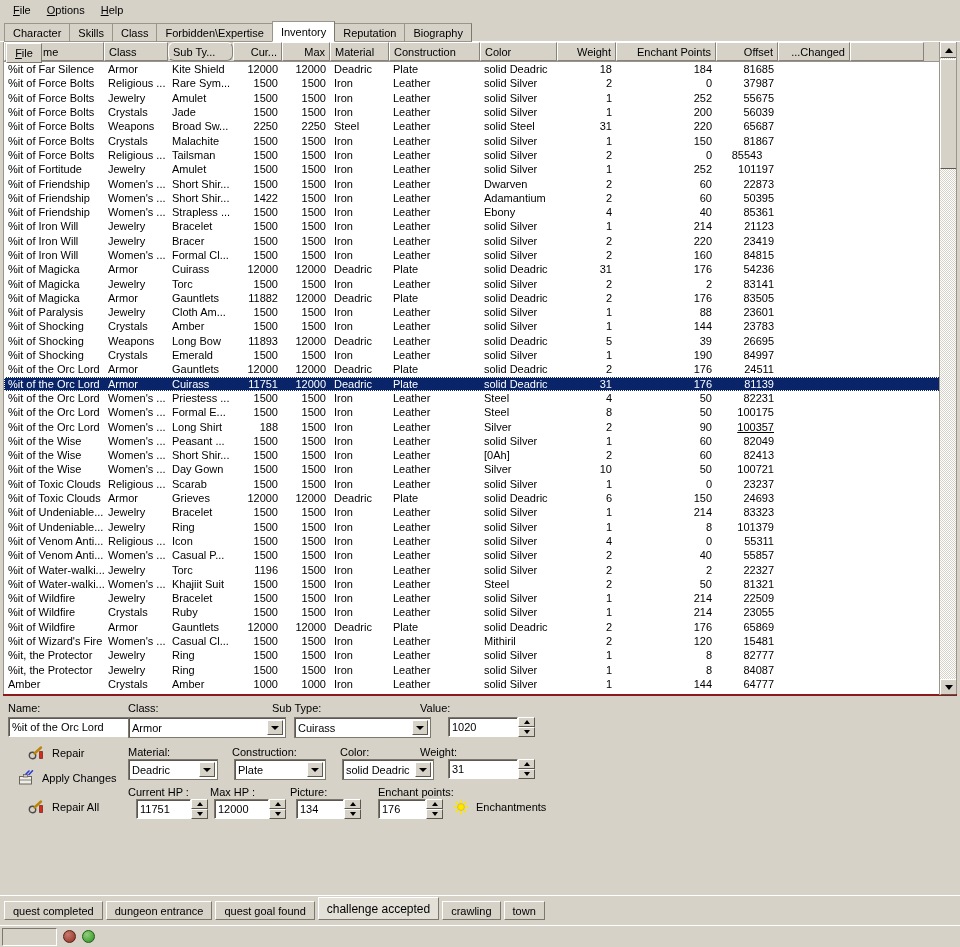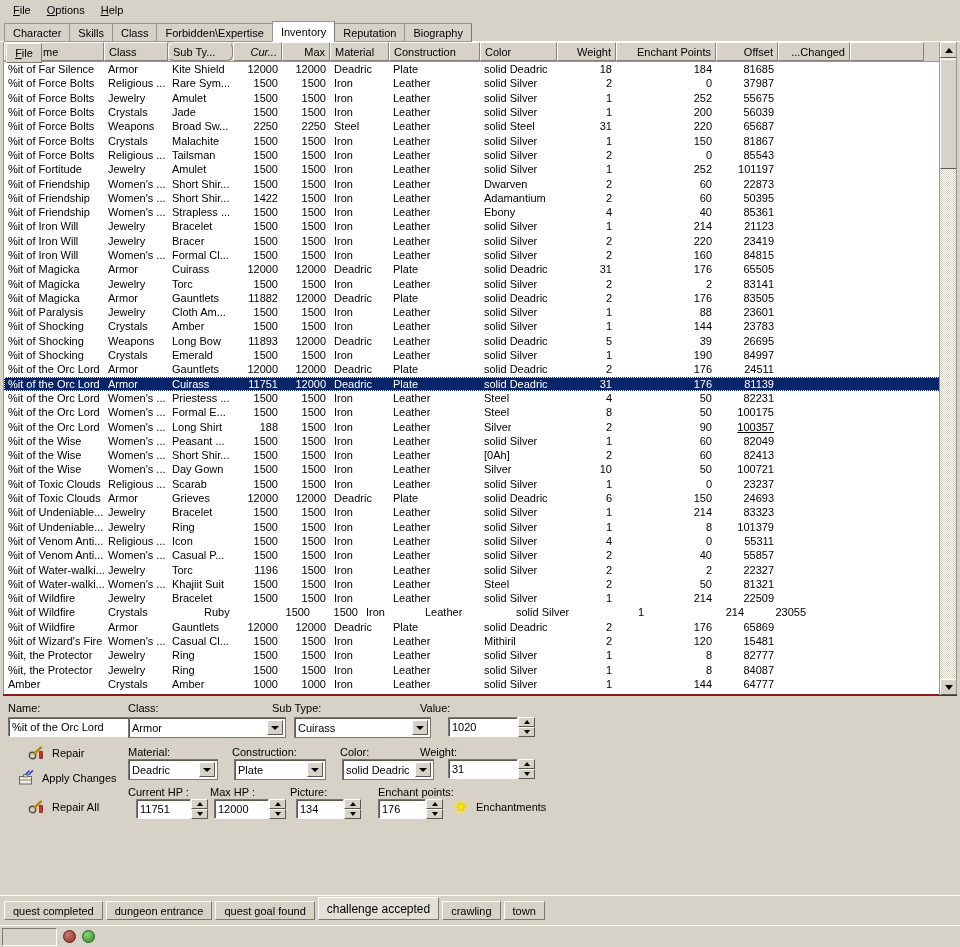--- a/index.html
+++ b/index.html
@@ -415,21 +415,21 @@
 
     <div class="file-btn">
         <u>F</u>
         <span>ile</span>
       </div>
 
     <div class="grid-headrow" id="headrow">
         <div class="hcell" style="width: 100px; flex: 0 0 100px; padding-left: 38px;">me</div>
         <div class="hcell" style="width: 64px; flex: 0 0 64px;">Class</div>
         <div class="hcell" style="width: 65px; flex: 0 0 65px; border-radius: 6px;">Sub Ty...</div>
-        <div class="hcell right" style="width: 49px; flex: 0 0 49px; font-style: italic;">Cur...</div>
+        <div class="hcell right" style="width: 49px; flex: 0 0 49px;">Cur...</div>
         <div class="hcell right" style="width: 48px; flex: 0 0 48px;">Max</div>
         <div class="hcell" style="width: 59px; flex: 0 0 59px;">Material</div>
         <div class="hcell" style="width: 91px; flex: 0 0 91px;">Construction</div>
         <div class="hcell" style="width: 77px; flex: 0 0 77px;">Color</div>
         <div class="hcell right" style="width: 59px; flex: 0 0 59px;">Weight</div>
         <div class="hcell right" style="width: 100px; flex: 0 0 100px;">Enchant Points</div>
         <div class="hcell right" style="width: 62px; flex: 0 0 62px;">Offset</div>
         <div class="hcell right" style="width: 72px; flex: 0 0 72px;">...Changed</div>
         <div class="hcell" style="width: 74px; flex: 0 0 74px;"></div>
       </div>
@@ -529,21 +529,21 @@
           <div class="cell" style="width: 100px; flex: 0 0 100px;">%it of Force Bolts</div>
           <div class="cell" style="width: 64px; flex: 0 0 64px;">Religious ...</div>
           <div class="cell" style="width: 65px; flex: 0 0 65px;">Tailsman</div>
           <div class="cell right" style="width: 49px; flex: 0 0 49px;">1500</div>
           <div class="cell right" style="width: 48px; flex: 0 0 48px;">1500</div>
           <div class="cell" style="width: 59px; flex: 0 0 59px;">Iron</div>
           <div class="cell" style="width: 91px; flex: 0 0 91px;">Leather</div>
           <div class="cell" style="width: 77px; flex: 0 0 77px;">solid Silver</div>
           <div class="cell right" style="width: 59px; flex: 0 0 59px;">2</div>
           <div class="cell right" style="width: 100px; flex: 0 0 100px;">0</div>
-          <div class="cell right" style="width: 62px; flex: 0 0 62px;">85543</div>
+          <div class="cell right" style="width: 62px; flex: 0 0 62px; text-align: center;">85543</div>
           <div class="cell right" style="width: 72px; flex: 0 0 72px;"></div>
           <div class="cell" style="width: 74px; flex: 0 0 74px;"></div>
         </div>
         <div class="grid-row">
           <div class="cell" style="width: 100px; flex: 0 0 100px;">%it of Fortitude</div>
           <div class="cell" style="width: 64px; flex: 0 0 64px;">Jewelry</div>
           <div class="cell" style="width: 65px; flex: 0 0 65px;">Amulet</div>
           <div class="cell right" style="width: 49px; flex: 0 0 49px;">1500</div>
           <div class="cell right" style="width: 48px; flex: 0 0 48px;">1500</div>
           <div class="cell" style="width: 59px; flex: 0 0 59px;">Iron</div>
@@ -649,21 +649,21 @@
           <div class="cell" style="width: 100px; flex: 0 0 100px;">%it of Magicka</div>
           <div class="cell" style="width: 64px; flex: 0 0 64px;">Armor</div>
           <div class="cell" style="width: 65px; flex: 0 0 65px;">Cuirass</div>
           <div class="cell right" style="width: 49px; flex: 0 0 49px;">12000</div>
           <div class="cell right" style="width: 48px; flex: 0 0 48px;">12000</div>
           <div class="cell" style="width: 59px; flex: 0 0 59px;">Deadric</div>
           <div class="cell" style="width: 91px; flex: 0 0 91px;">Plate</div>
           <div class="cell" style="width: 77px; flex: 0 0 77px;">solid Deadric</div>
           <div class="cell right" style="width: 59px; flex: 0 0 59px;">31</div>
           <div class="cell right" style="width: 100px; flex: 0 0 100px;">176</div>
-          <div class="cell right" style="width: 62px; flex: 0 0 62px;">65505</div>
+          <div class="cell right" style="width: 62px; flex: 0 0 62px;">54236</div>
           <div class="cell right" style="width: 72px; flex: 0 0 72px;"></div>
           <div class="cell" style="width: 74px; flex: 0 0 74px;"></div>
         </div>
         <div class="grid-row">
           <div class="cell" style="width: 100px; flex: 0 0 100px;">%it of Magicka</div>
           <div class="cell" style="width: 64px; flex: 0 0 64px;">Jewelry</div>
           <div class="cell" style="width: 65px; flex: 0 0 65px;">Torc</div>
           <div class="cell right" style="width: 49px; flex: 0 0 49px;">1500</div>
           <div class="cell right" style="width: 48px; flex: 0 0 48px;">1500</div>
           <div class="cell" style="width: 59px; flex: 0 0 59px;">Iron</div>
@@ -1001,21 +1001,21 @@
           <div class="cell" style="width: 77px; flex: 0 0 77px;">solid Silver</div>
           <div class="cell right" style="width: 59px; flex: 0 0 59px;">1</div>
           <div class="cell right" style="width: 100px; flex: 0 0 100px;">214</div>
           <div class="cell right" style="width: 62px; flex: 0 0 62px;">22509</div>
           <div class="cell right" style="width: 72px; flex: 0 0 72px;"></div>
           <div class="cell" style="width: 74px; flex: 0 0 74px;"></div>
         </div>
         <div class="grid-row">
           <div class="cell" style="width: 100px; flex: 0 0 100px;">%it of Wildfire</div>
           <div class="cell" style="width: 64px; flex: 0 0 64px;">Crystals</div>
-          <div class="cell" style="width: 65px; flex: 0 0 65px; margin-left: 32px;">Ruby</div>
+          <div class="cell" style="width: 65px; flex: 0 0 65px;">Ruby</div>
           <div class="cell right" style="width: 49px; flex: 0 0 49px;">1500</div>
           <div class="cell right" style="width: 48px; flex: 0 0 48px;">1500</div>
           <div class="cell" style="width: 59px; flex: 0 0 59px;">Iron</div>
           <div class="cell" style="width: 91px; flex: 0 0 91px;">Leather</div>
           <div class="cell" style="width: 77px; flex: 0 0 77px;">solid Silver</div>
           <div class="cell right" style="width: 59px; flex: 0 0 59px;">1</div>
           <div class="cell right" style="width: 100px; flex: 0 0 100px;">214</div>
           <div class="cell right" style="width: 62px; flex: 0 0 62px;">23055</div>
           <div class="cell right" style="width: 72px; flex: 0 0 72px;"></div>
           <div class="cell" style="width: 74px; flex: 0 0 74px;"></div>

